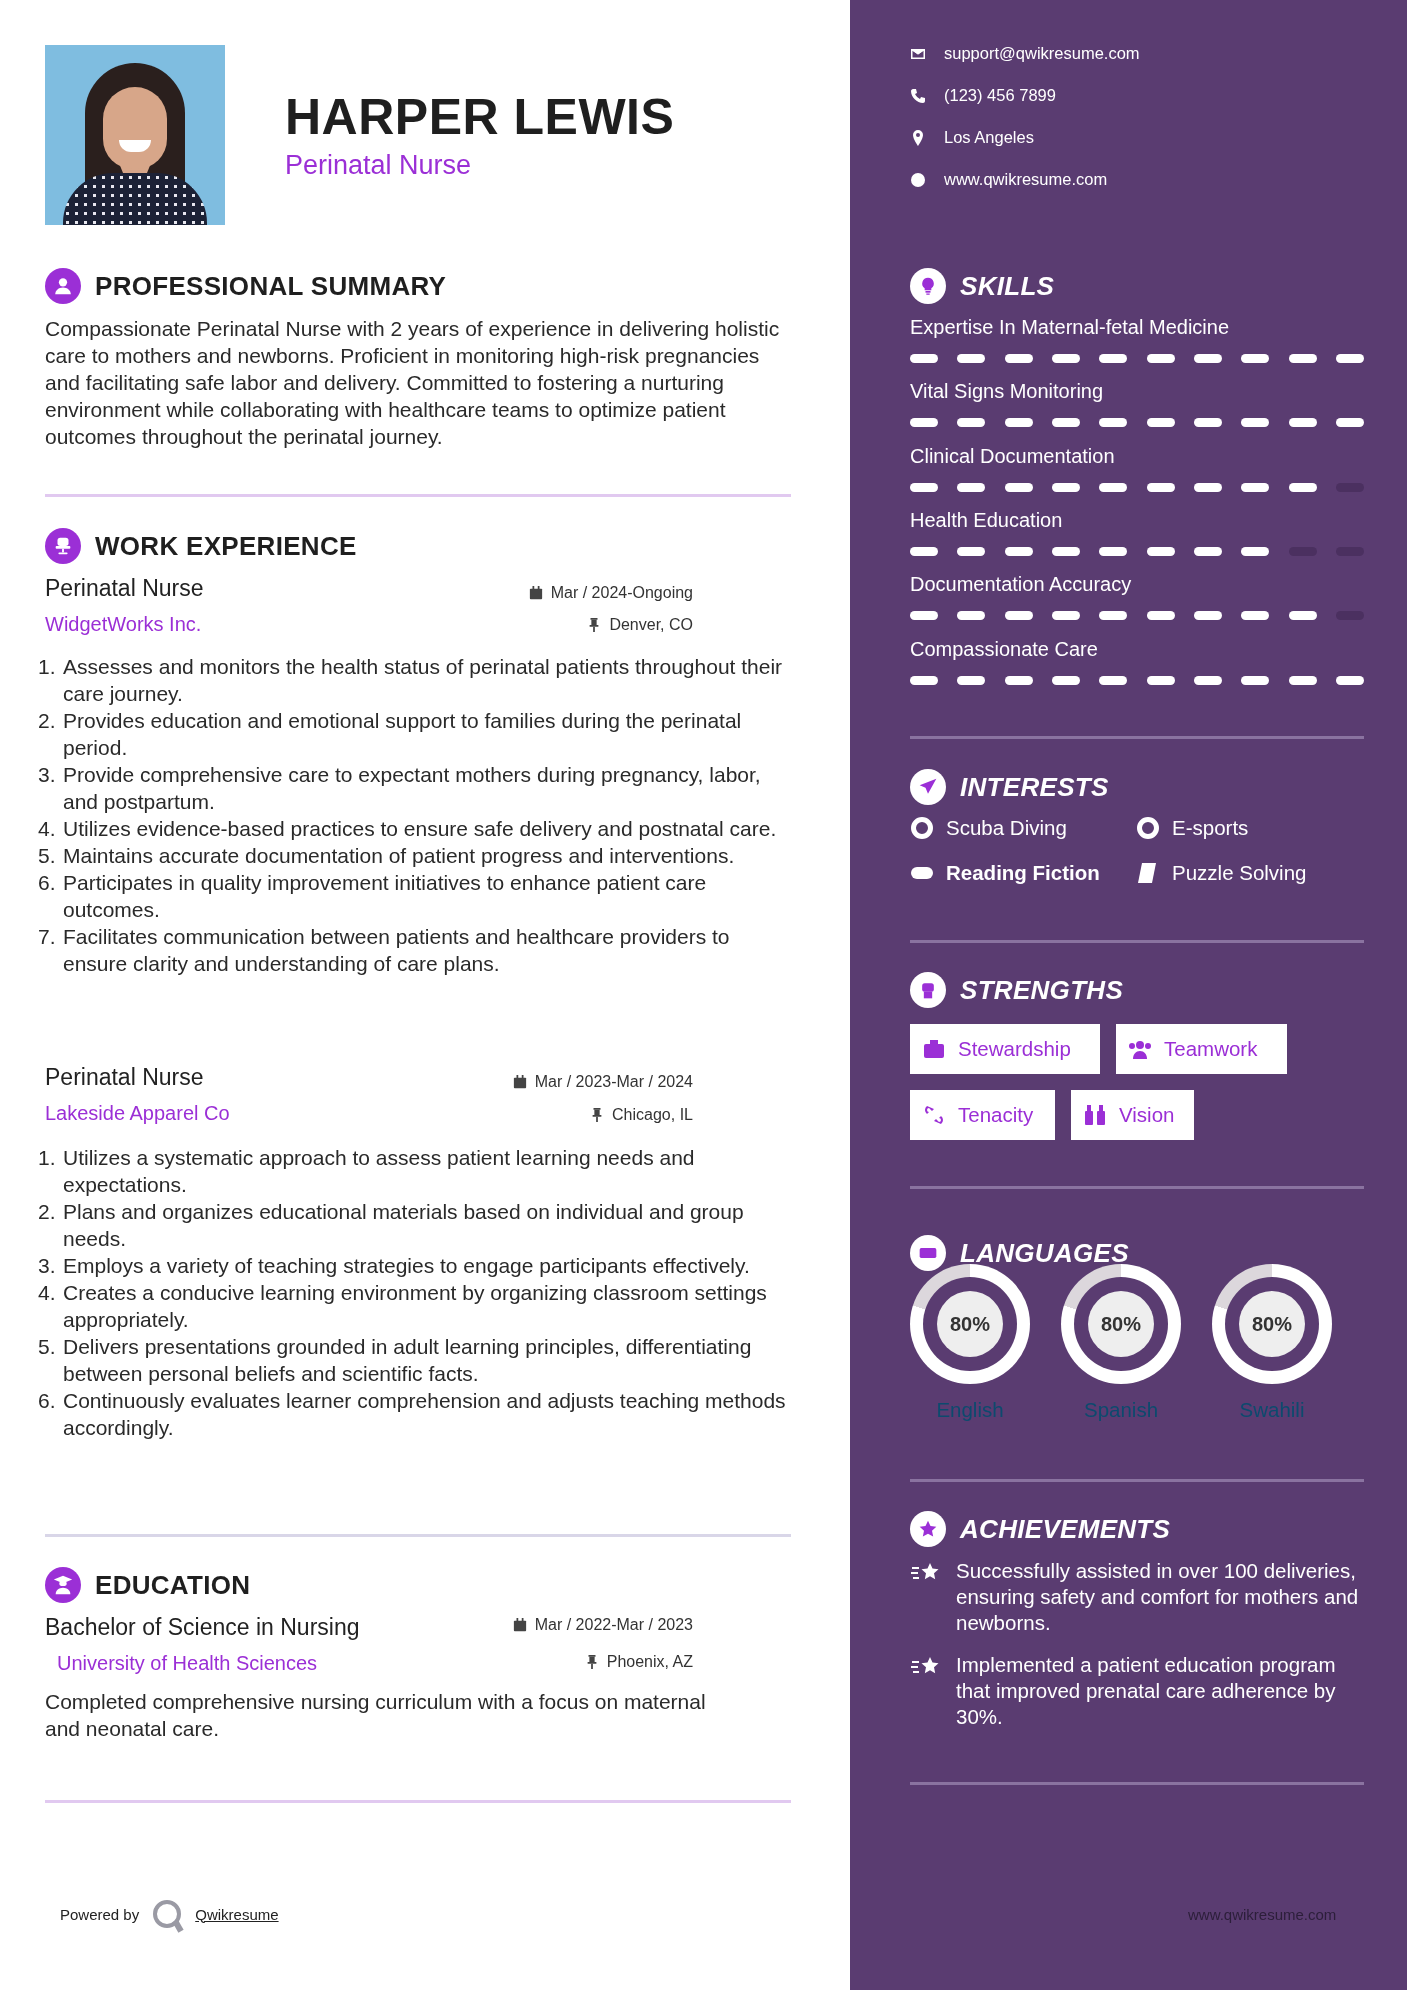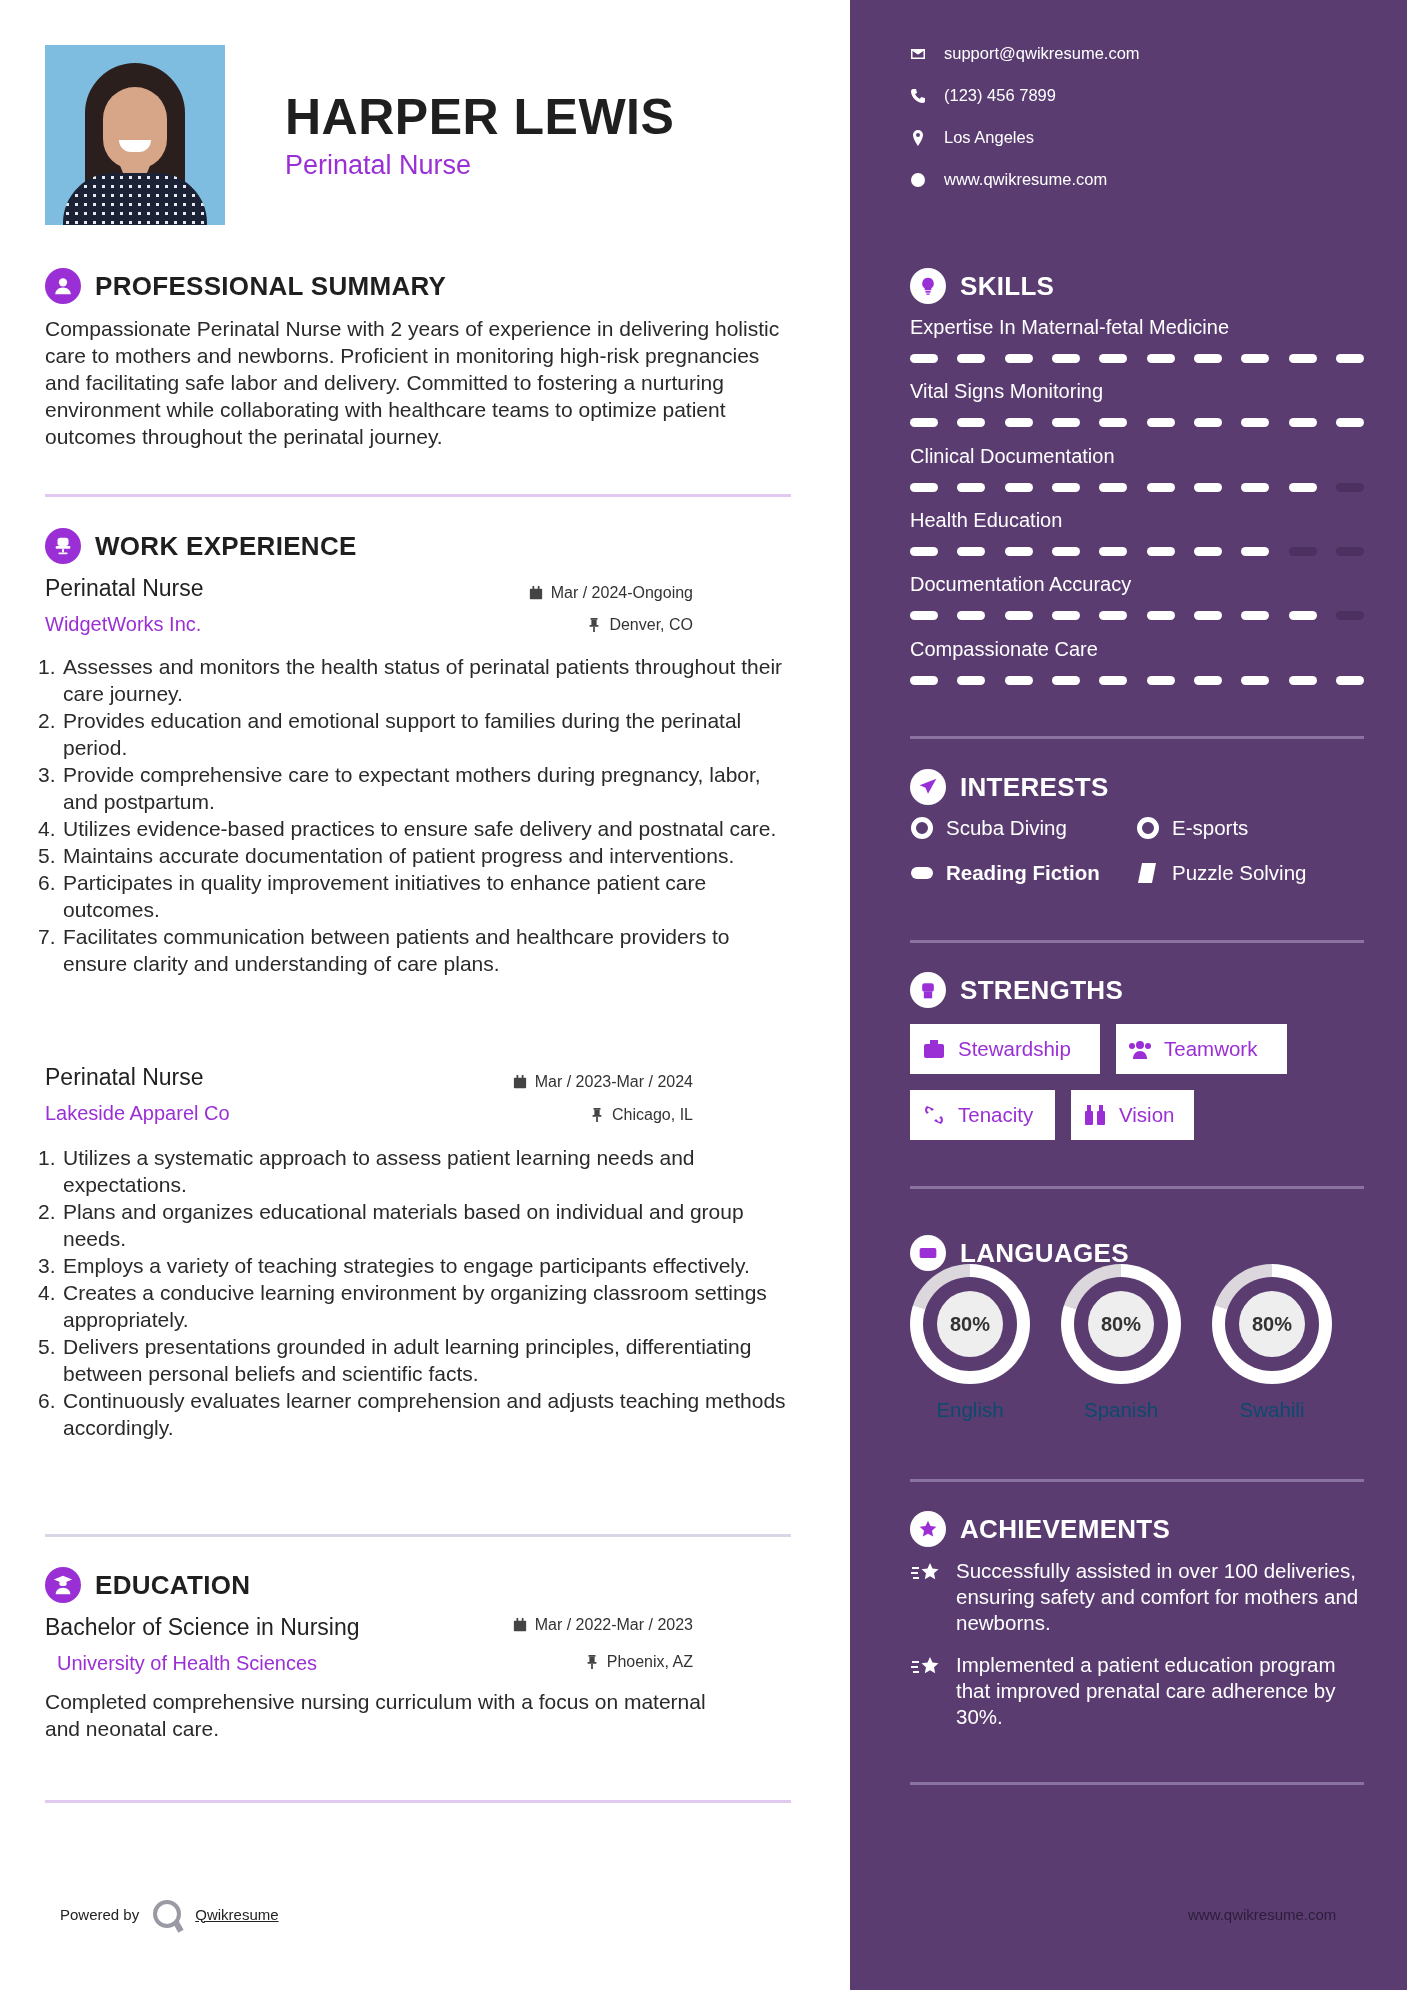--- a/index.html
+++ b/index.html
@@ -37,21 +37,21 @@
   .list { position: absolute; left: 38px; width: 760px; font-size: 21px; line-height: 27px; color: #2a2a2a; list-style: none; }
   .list li { display: flex; }
   .list li .num { width: 25px; flex: none; }
 
   
   .contact { position: absolute; left: 910px; display: flex; align-items: center; gap: 18px; font-size: 16.5px; color: #fff; }
   .contact svg { width: 16px; height: 16px; fill: #fff; }
   .r-head { position: absolute; left: 910px; display: flex; align-items: center; gap: 14px; }
   .r-icon { width: 36px; height: 36px; border-radius: 50%; background: #fff; display: flex; align-items: center; justify-content: center; }
   .r-icon svg { width: 20px; height: 20px; fill: #9b2fd6; }
-  .r-title { font-size: 26px; font-weight: 700; color: #fff; letter-spacing: 0.3px; }
+  .r-title { font-size: 26px; font-weight: 700; color: #fff; letter-spacing: 0.3px; font-style: italic; }
   .r-divider { position: absolute; left: 910px; width: 454px; height: 3px; background: #8a73a0; }
 
   .skill { position: absolute; left: 910px; width: 454px; }
   .skill-name { font-size: 20px; color: #fff; height: 26px; }
   .skill-bar { display: flex; justify-content: space-between; margin-top: 12px; }
   .dash { width: 28px; height: 9px; border-radius: 5px; background: #fff; }
   .dash.off { background: #4b3060; }
 
   .interest { position: absolute; display: flex; align-items: center; gap: 12px; font-size: 20.5px; color: #fff; }
   .interest svg { width: 24px; height: 24px; fill: #fff; }

